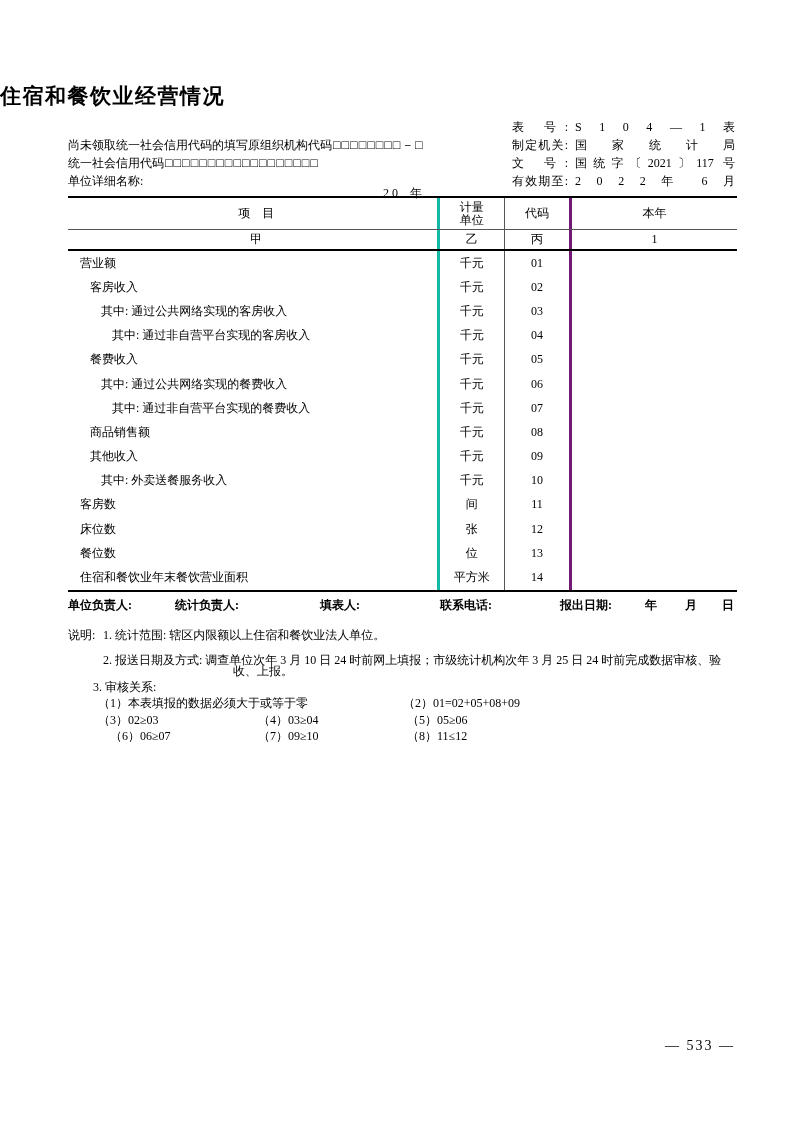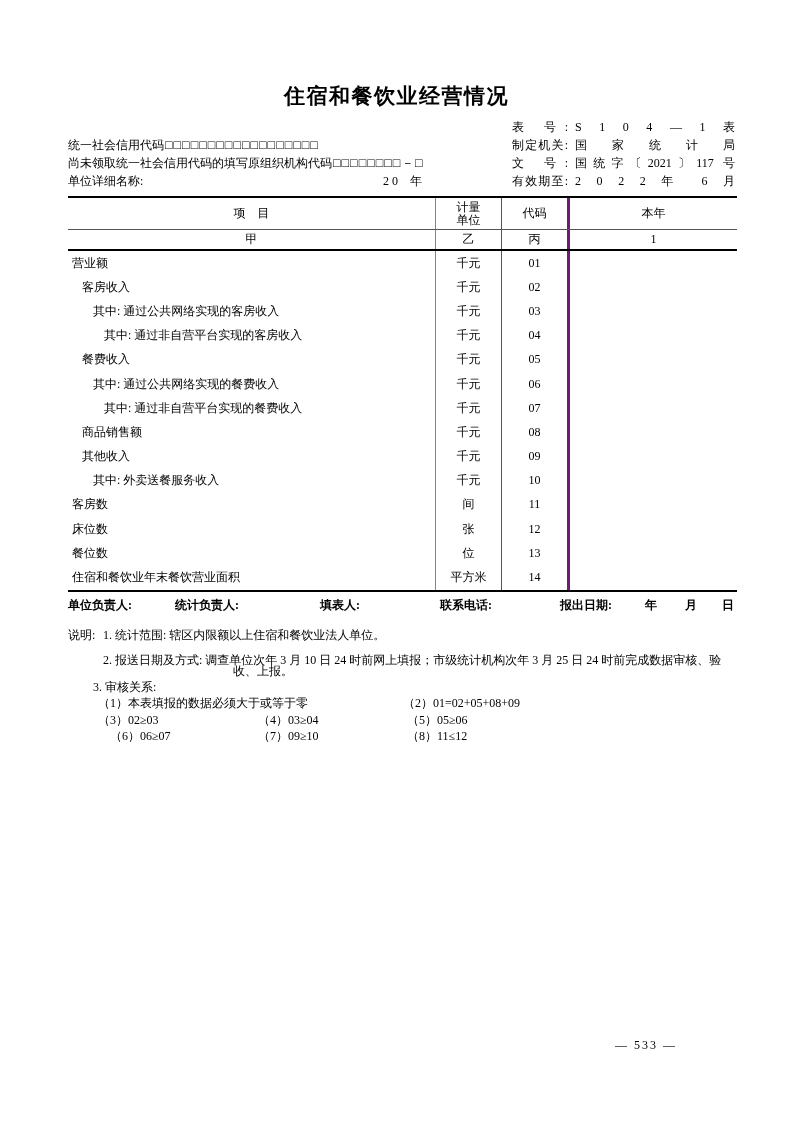--- a/index.html
+++ b/index.html
@@ -2,43 +2,43 @@
 <html><head>
 <meta charset="utf-8">
 <style>
   html,body { margin:0; padding:0; background:#fff; }
   .page {
     position:relative; width:793px; height:1122px; background:#ffffff;
     font-family:"Liberation Serif","DejaVu Serif",serif; color:#000; font-size:12px;
     overflow:hidden;
   }
   .title {
-    position:absolute; top:82px; left:0; width:100%; text-align:center;
+    position:absolute; top:82px; left:0; width:100%; text-align:left;
     font-family:"Liberation Sans","DejaVu Sans",sans-serif;
     font-size:21px; font-weight:bold; letter-spacing:1.5px; margin:0;
   }
   
   .hdr-left { position:absolute; left:68px; top:136px; }
   .hl-line { height:18px; line-height:18px; white-space:nowrap; }
   .boxes { font-size:12.5px; letter-spacing:1px; margin-left:1px; }
   .hl-line3 { position:relative; width:380px; }
-  .year-span { position:absolute; left:315px; top:0; }
+  .year-span { position:absolute; left:315px; top:12px; }
   
   .hdr-right { position:absolute; left:512px; top:118px; }
   .hr-row { height:18px; line-height:18px; white-space:nowrap; }
   .hr-label { display:inline-block; width:56px; text-align:justify; text-align-last:justify; vertical-align:top; }
   .hr-value { display:inline-block; width:160px; margin-left:7px; text-align:justify; text-align-last:justify; vertical-align:top; }
   
   .form-table {
     position:absolute; left:68px; top:196px; width:669px;
     border-top:2.5px solid #000; border-bottom:2.5px solid #000;
   }
   .t-row { display:flex; }
   .c { box-sizing:border-box; }
-  .col-item { width:368px; border-right:1px solid #14b8a6; display:flex; align-items:center; }
+  .col-item { width:368px; border-right:3px solid #14b8a6; display:flex; align-items:center;margin-left:8px; }
   .col-unit { width:66px;  border-right:1px solid #555; display:flex; align-items:center; justify-content:center; text-align:center; }
   .col-code { width:68px;  border-right:3px solid #701a75; display:flex; align-items:center; justify-content:center; }
   .col-year { width:167px; display:flex; align-items:center; justify-content:center; }
   .t-head { height:31px; border-bottom:1px solid #555; }
   .t-head .col-item { justify-content:center; }
   .t-sub  { height:19px; border-bottom:2px solid #000; }
   .t-sub .col-item { justify-content:center; }
   .t-data { height:24.2px; }
   .unit-2line { line-height:13px; }
   .L0 { padding-left:4px; } .L1 { padding-left:14px; } .L2 { padding-left:25px; } .L3 { padding-left:36px; }
@@ -52,35 +52,35 @@
   .notes .nl { position:absolute; white-space:nowrap; line-height:15px; }
   .n-lbl { left:0; top:0; }
   .n1 { left:35px; top:0; }
   .n2 { left:35px; top:25px; }
   .n2c { left:165px; top:36px; }
   .n3 { left:25px; top:52px;text-align:right; }
   .ck-a1 { left:30px;  top:68px; } .ck-a2 { left:335px; top:68px; }
   .ck-b1 { left:30px;  top:85px; } .ck-b2 { left:190px; top:85px; } .ck-b3 { left:339px; top:85px; }
   .ck-c1 { left:30px;  top:101px;margin-left:12px; } .ck-c2 { left:190px; top:101px; } .ck-c3 { left:339px; top:101px; }
   
-  .page-num { position:absolute; top:1038px; left:615px; width:120px; text-align:left; font-size:12px; letter-spacing:2px; }
+  .page-num { position:absolute; top:1038px; left:615px; width:120px; text-align:right; font-size:14px; letter-spacing:2px; }
 </style>
 </head>
 <body>
 
 <div class="page">
 
   <h1 class="title">住宿和餐饮业经营情况</h1>
 
   <div class="hdr-left">
     <div class="hl-line">
+      <span>尚未领取统一社会信用代码的填写原组织机构代码</span><span class="boxes">□□□□□□□□－□</span>
+    </div>
+    <div class="hl-line">
       <span>统一社会信用代码</span><span class="boxes">□□□□□□□□□□□□□□□□□□</span>
-    </div>
-    <div class="hl-line">
-      <span>尚未领取统一社会信用代码的填写原组织机构代码</span><span class="boxes">□□□□□□□□－□</span>
     </div>
     <div class="hl-line hl-line3">
       <span>单位详细名称:</span>
       <span class="year-span">2 0　年</span>
     </div>
   </div>
 
   <div class="hdr-right">
     <div class="hr-row">
       <span class="hr-label">表 号:</span><span class="hr-value">S 1 0 4 — 1 表</span>

